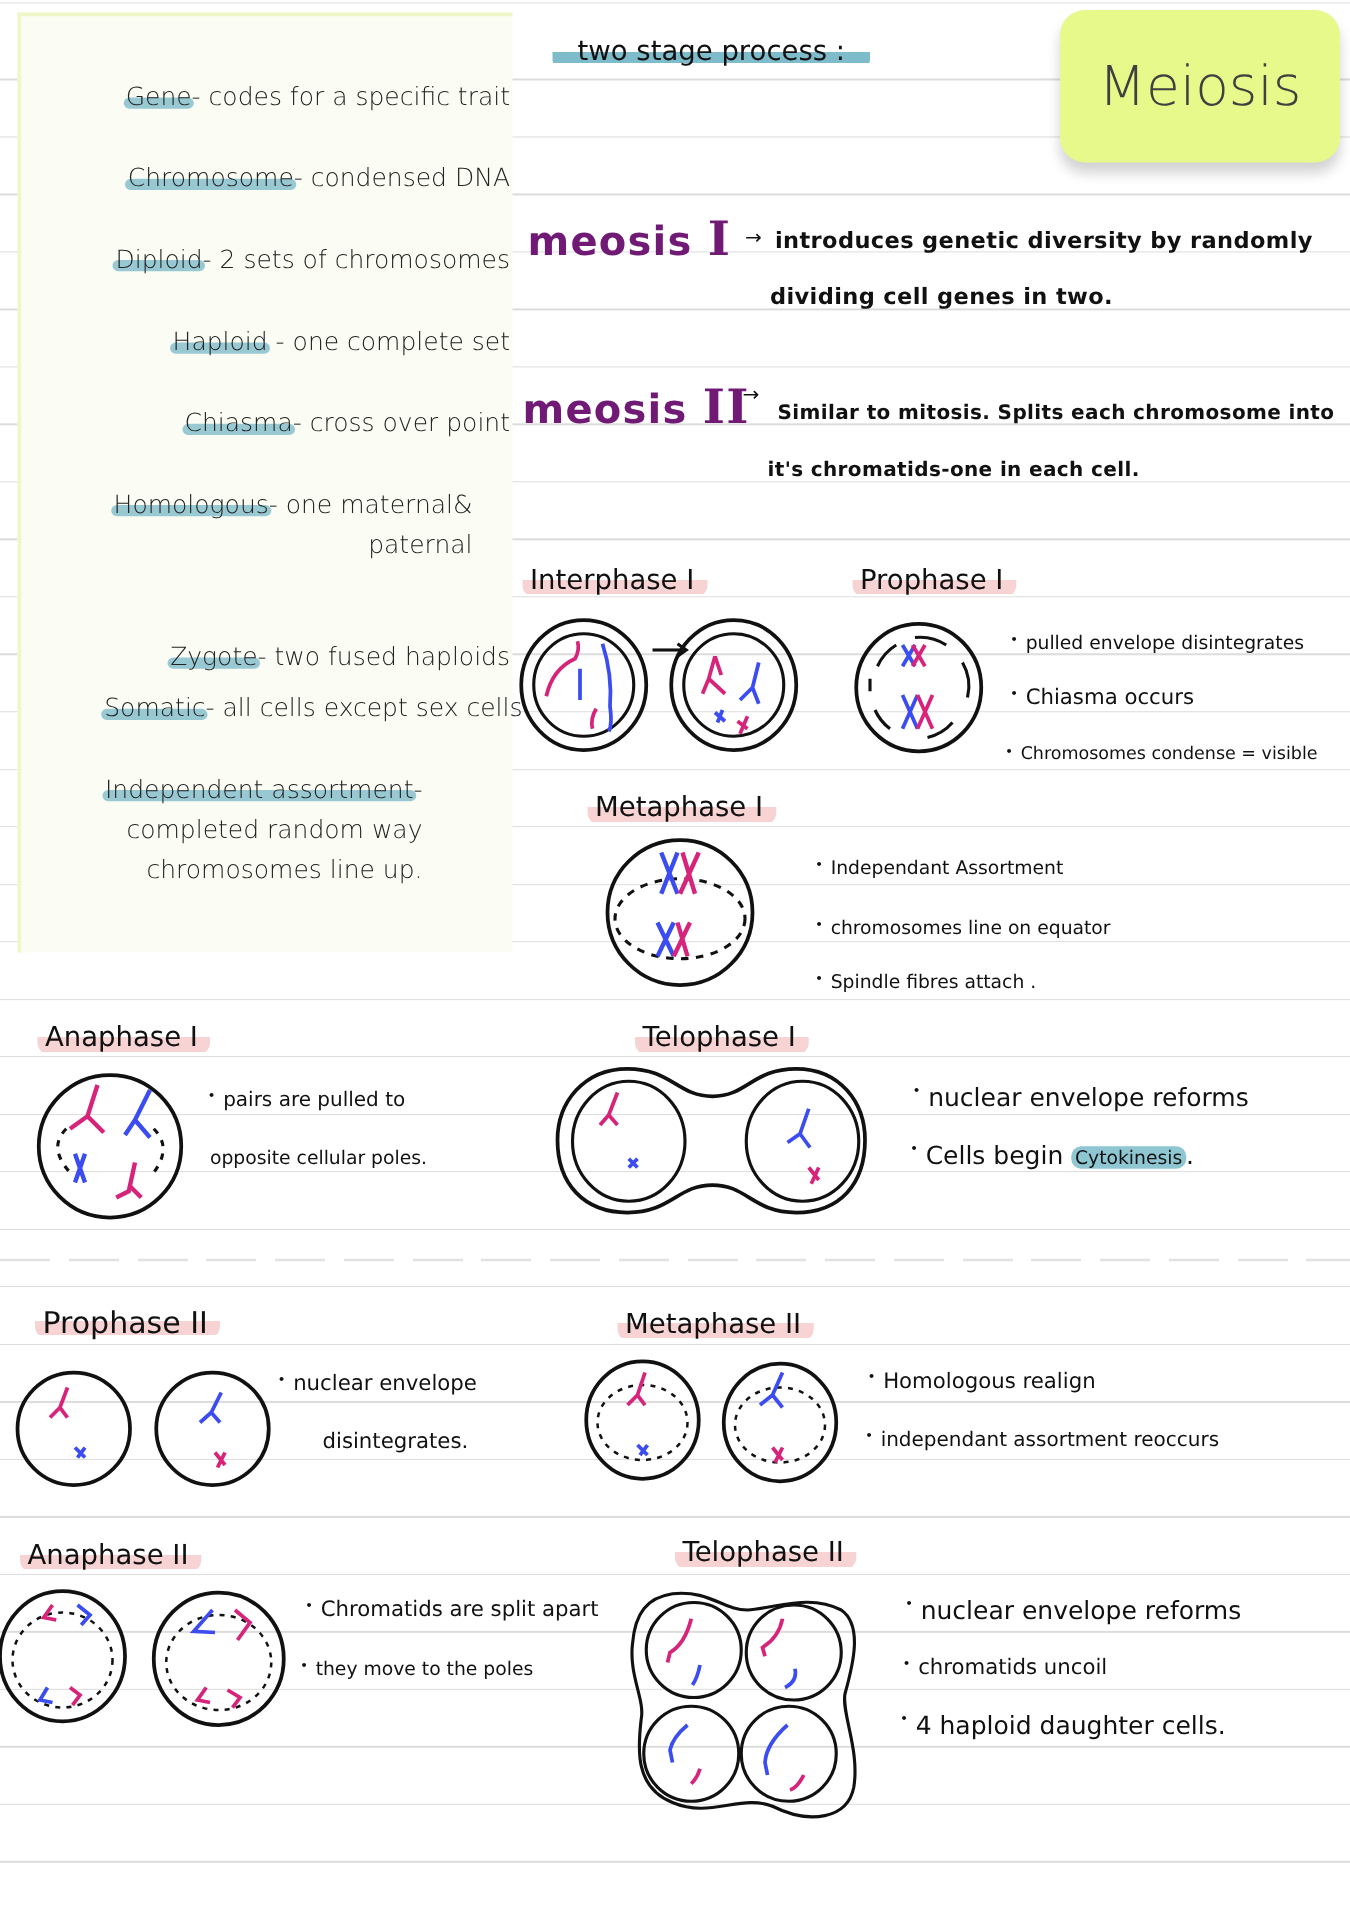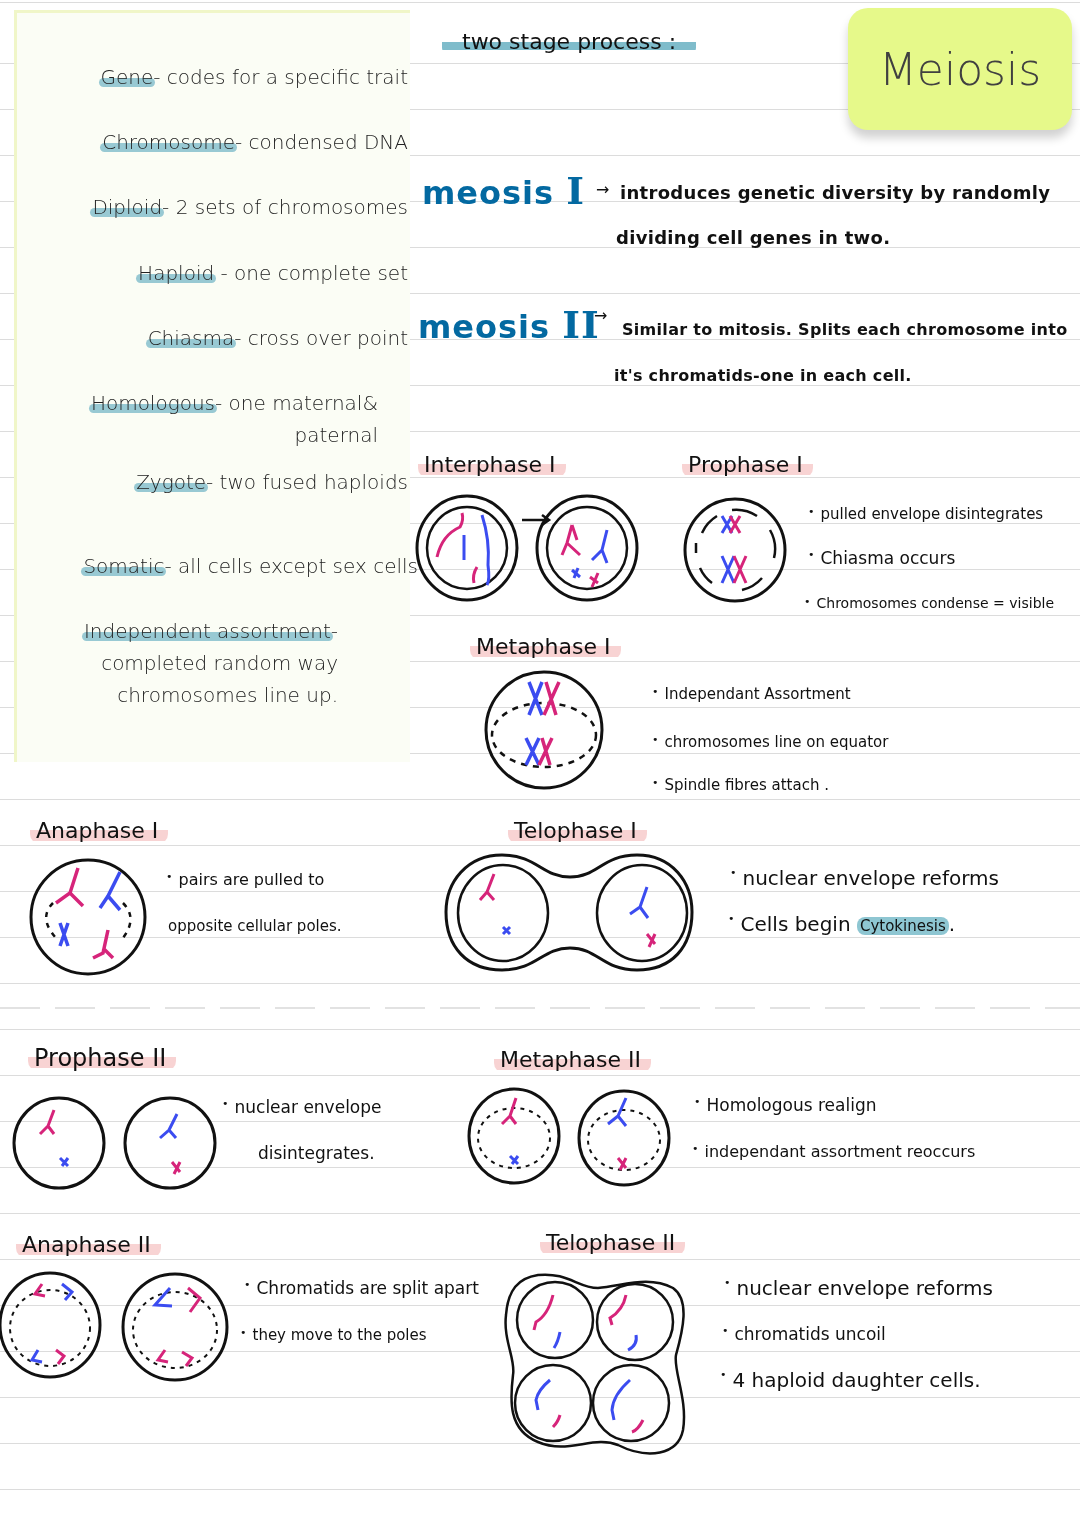--- a/index.html
+++ b/index.html
@@ -46,21 +46,21 @@
     font-family:"DejaVu Sans", sans-serif; font-size:44px; color:#404040; font-weight:300;
   }
   .hand { font-family:"DejaVu Sans", sans-serif; color:#111; position:absolute; white-space:nowrap; }
   .twostage {
     left:442px; top:28px; font-size:22px; padding:0 20px; line-height:28px;
     background:linear-gradient(to bottom, transparent 50%, #7fbccb 50%, #7fbccb 80%, transparent 80%);
     border-radius:8px;
   }
   .meiosis-h {
     position:absolute; font-family:"DejaVu Sans", sans-serif; font-weight:bold;
-    color:#0369a1; font-size:32px; letter-spacing:1px;
+    color:#701a75; font-size:32px; letter-spacing:1px;
   }
   .roman { font-family:"DejaVu Serif", serif; font-size:38px; }
   .arrow { font-size:16px; color:#111; }
   .desc { font-size:18px; font-weight:bold; letter-spacing:.3px; }
   .phase {
     position:absolute; font-family:"DejaVu Sans", sans-serif; font-size:22px; color:#111;
     padding:0 10px 0 6px; line-height:26px;
     background:linear-gradient(to bottom, transparent 45%, #f8d3d3 45%, #f8d3d3 90%, transparent 90%);
     border-radius:10px; white-space:nowrap;
   }
@@ -75,21 +75,21 @@
 <div class="ruled"></div>
 <div class="dashline"></div>
 
 <div class="glossary">
   <div class="term" style="top:48px"><span class="word">Gene</span><span>- codes for a specific trait</span></div>
   <div class="term" style="top:113px"><span class="word">Chromosome</span><span>- condensed DNA</span></div>
   <div class="term" style="top:178px"><span class="word">Diploid</span><span>- 2 sets of chromosomes</span></div>
   <div class="term" style="top:244px"><span class="word">Haploid</span><span> - one complete set</span></div>
   <div class="term" style="top:309px"><span class="word">Chiasma</span><span>- cross over point</span></div>
   <div class="term" style="top:374px;width:330px"><span class="word">Homologous</span><span>- one maternal&amp; paternal</span></div>
-  <div class="term" style="top:453px"><span class="word">Zygote</span><span>- two fused haploids</span></div>
+  <div class="term" style="top:496px"><span class="word">Zygote</span><span>- two fused haploids</span></div>
   <div class="term" style="top:537px;width:370px"><span class="word">Somatic</span><span>- all cells except sex cells</span></div>
   <div class="term" style="top:602px;width:290px"><span class="word">Independent assortment</span><span>- completed random way chromosomes line up.</span></div>
 </div>
 
 <div class="title-card">Meiosis</div>
 <div class="hand twostage">two stage process :</div>
 
 <div class="meiosis-h" style="left:422px;top:168px">
   <span>meosis</span> <span class="roman">I</span>
 </div>

